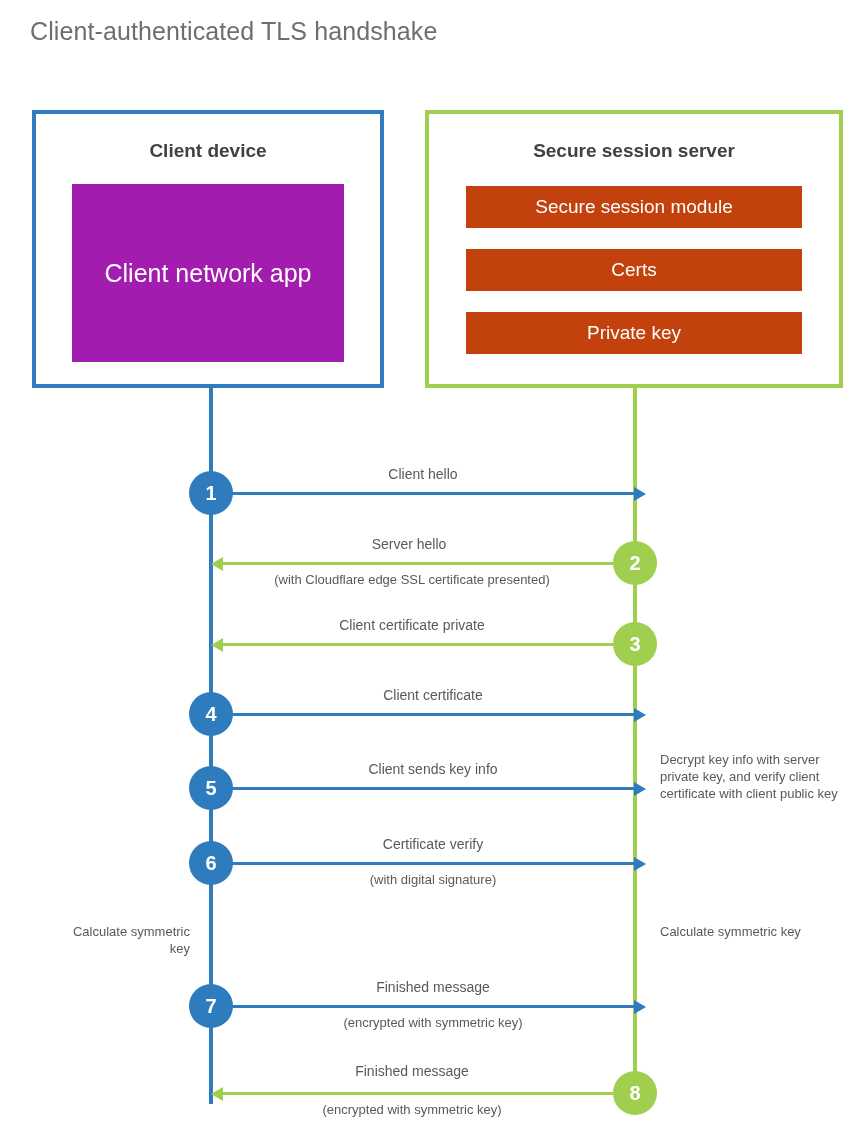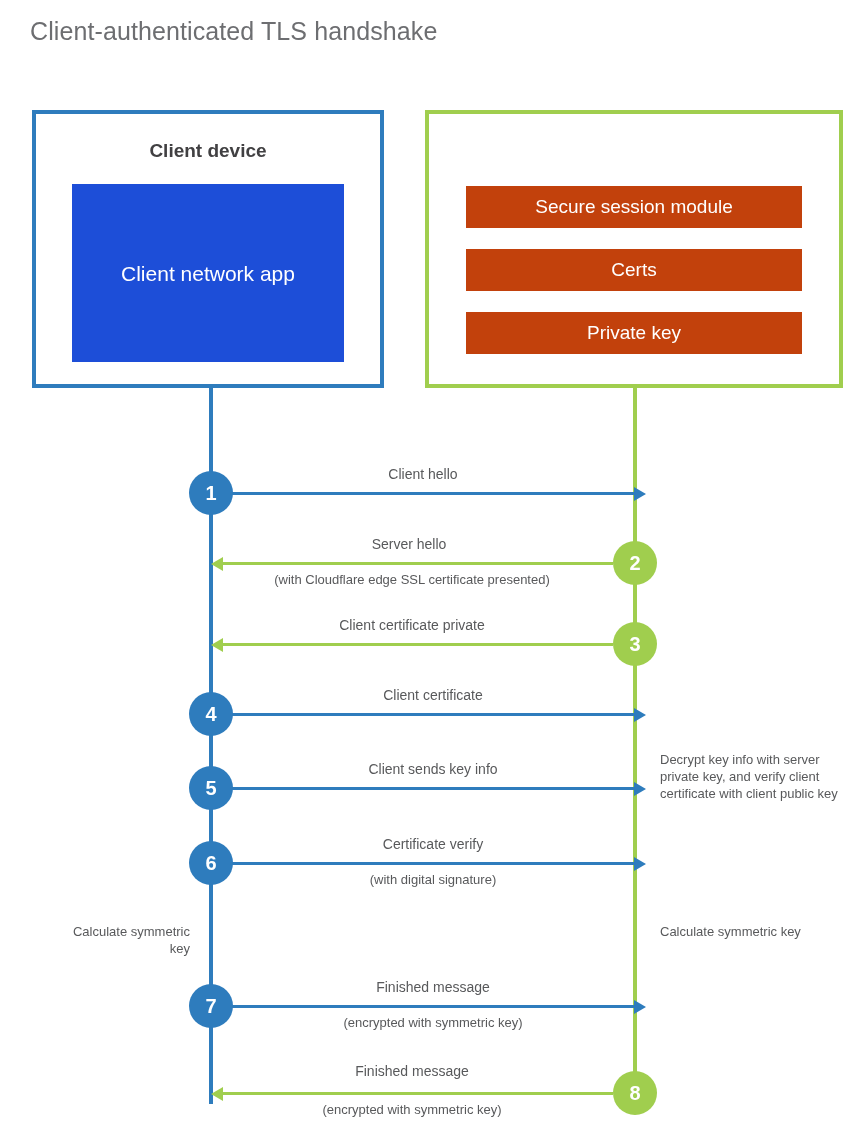--- a/index.html
+++ b/index.html
@@ -24,23 +24,23 @@
   .entity-box{position:absolute;background:#ffffff;box-sizing:border-box;}
   .entity-box.client{left:32px;top:110px;width:352px;height:278px;border:4px solid #2E7CBD;}
   .entity-box.server{left:425px;top:110px;width:418px;height:278px;border:4px solid #A0CE4E;}
   .entity-title{
     position:absolute;left:0;right:0;top:26px;
     text-align:center;font-size:19px;font-weight:bold;color:#414042;
   }
 
   .client-app{
     position:absolute;left:36px;top:70px;width:272px;height:178px;
-    background:#1d4ed8;color:#ffffff;
+    background:#a21caf;color:#ffffff;
     display:flex;align-items:center;justify-content:center;
-    text-align:center;font-size:21px;line-height:27px;font-weight:400;
+    text-align:center;font-size:25px;line-height:27px;font-weight:400;
   }
 
   .server-bar{
     position:absolute;left:37px;width:336px;height:42px;
     background:#c2410c;color:#ffffff;
     display:flex;align-items:center;justify-content:center;
     font-size:19px;font-weight:400;
   }
   .server-bar.b0{top:72px;}
   .server-bar.b1{top:135px;}
@@ -92,20 +92,21 @@
 <div id="stage">
 
   <div class="title">Client-authenticated TLS handshake</div>
 
   <div class="entity-box client">
     <div class="entity-title">Client device</div>
     <div class="client-app">Client network app</div>
   </div>
 
   <div class="entity-box server">
+    <div class="entity-title">Secure session server</div>
     <div class="server-bar b0">Secure session module</div>
     <div class="server-bar b1">Certs</div>
     <div class="server-bar b2">Private key</div>
   </div>
 
   <div class="lifeline client"></div>
   <div class="lifeline server"></div>
 
   <div class="msg-main" style="left:211px;top:466px;width:424px;">Client hello</div>
   <div class="arrow blue to-right" style="left:231px;top:492px;width:404px;">

